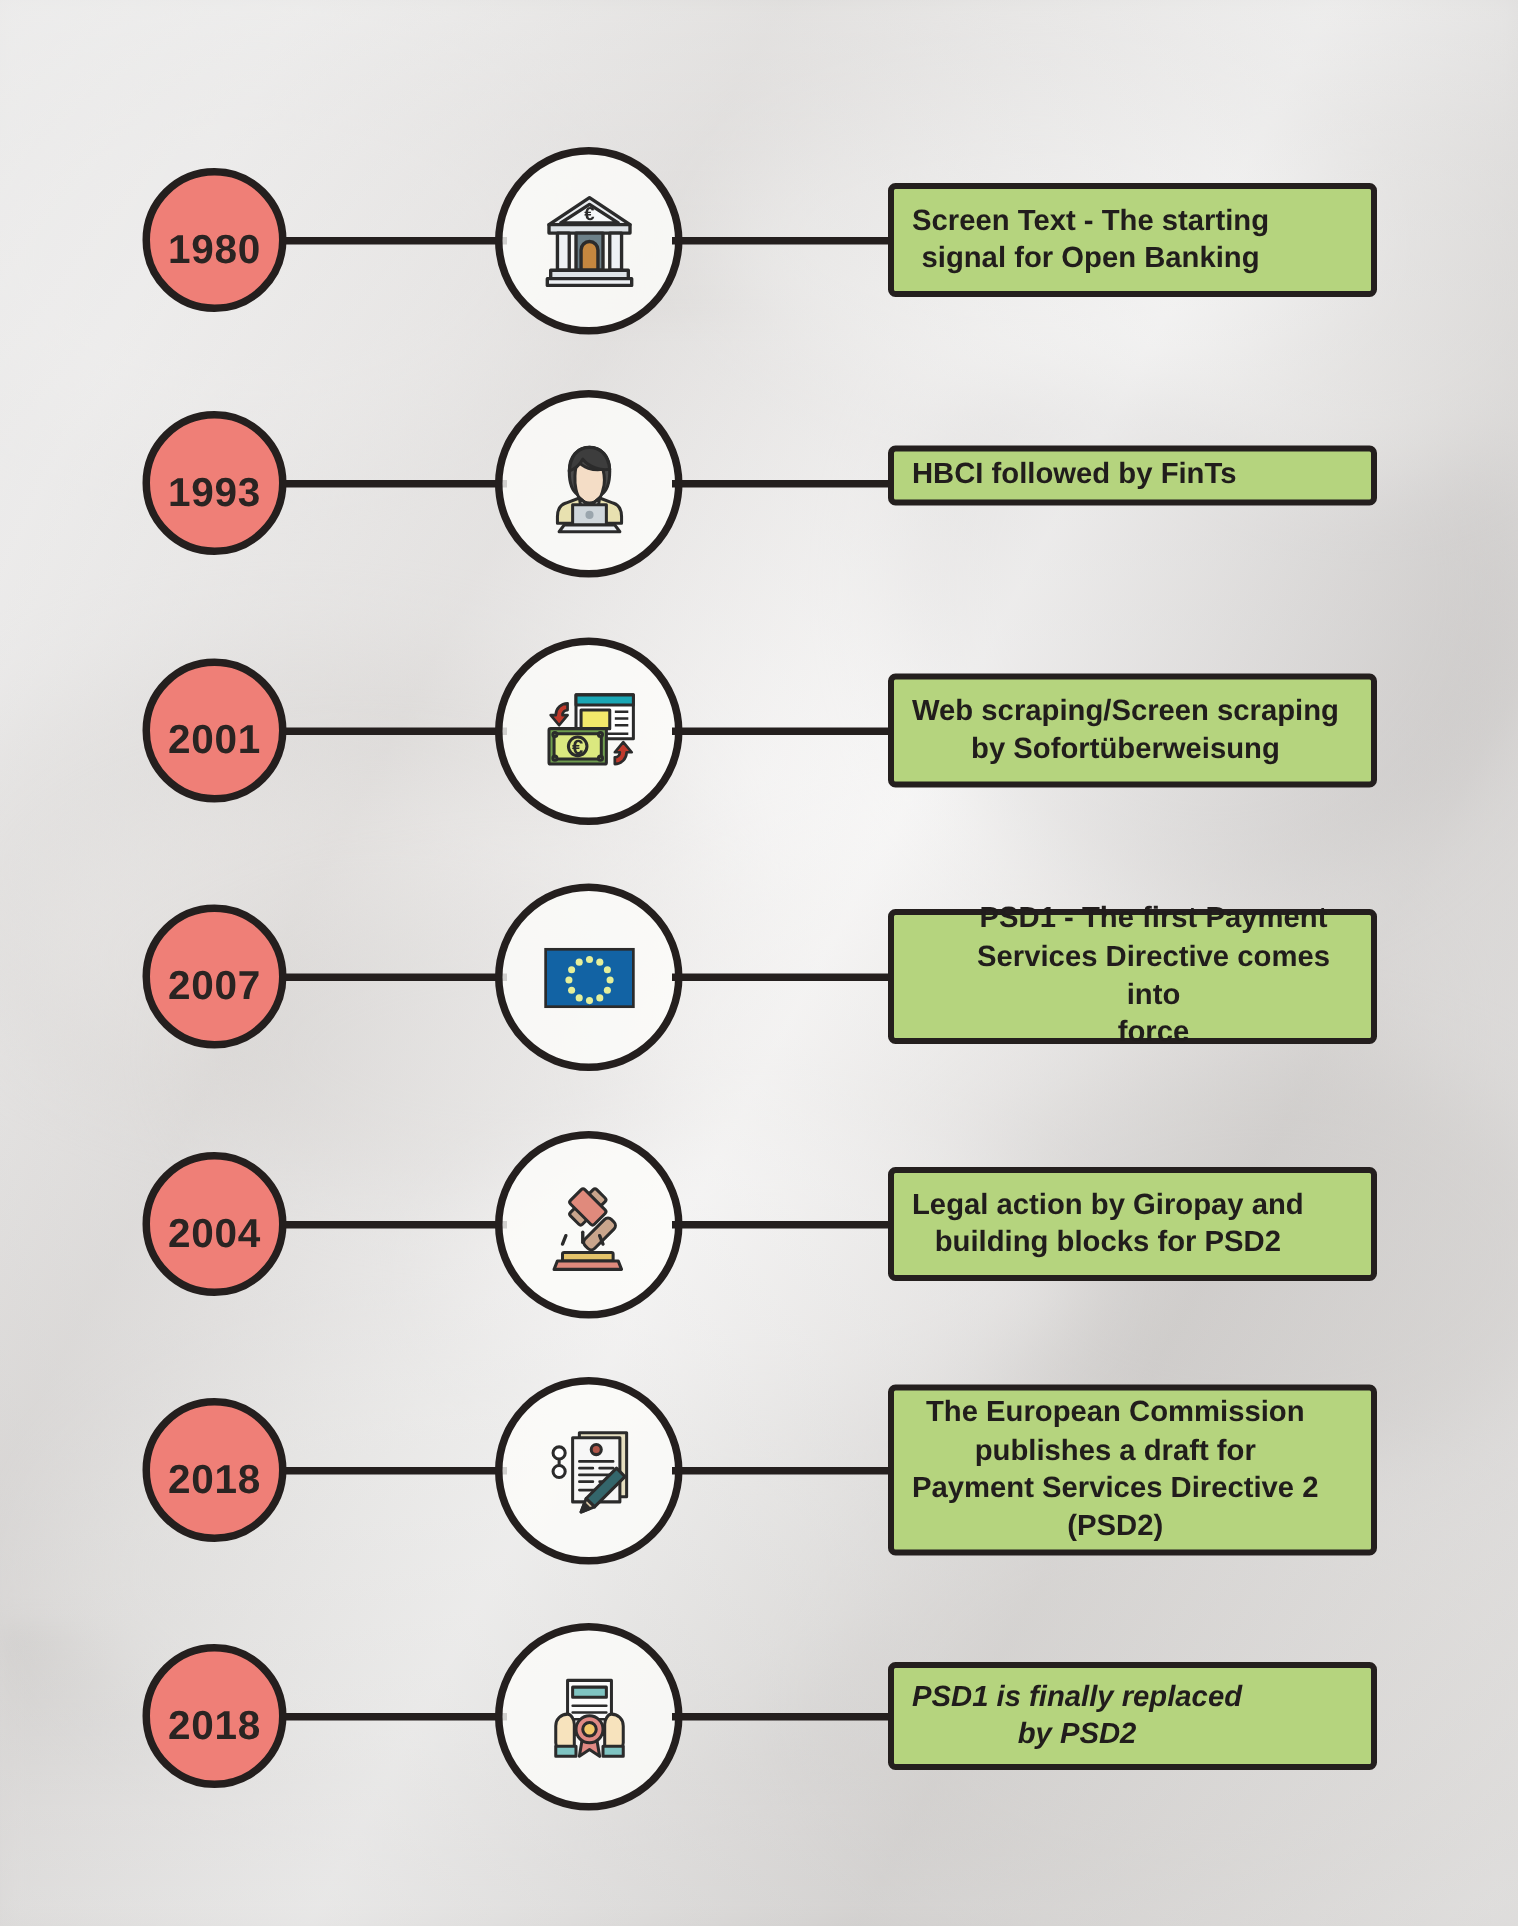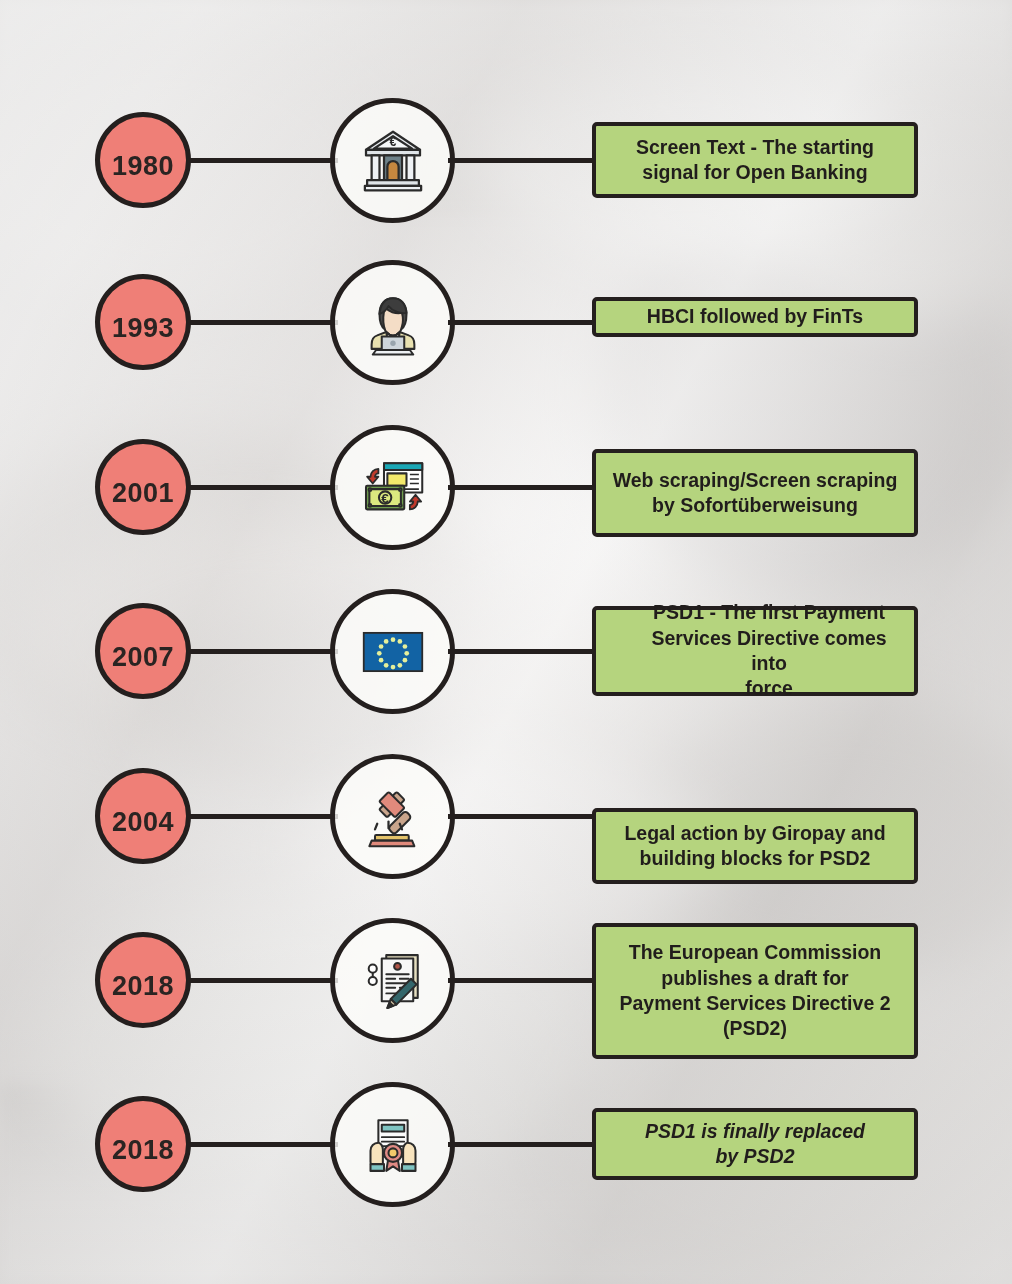--- a/index.html
+++ b/index.html
@@ -51,21 +51,21 @@
     border:5px solid #241f1e;
     box-sizing:border-box;
     display:flex;align-items:center;justify-content:center;
   }
   .iconcircle svg{width:72px;height:72px;display:block;}
 
   .box{
     position:absolute;left:592px;width:326px;
     background:#b5d47e;border:4px solid #241f1e;border-radius:5px;
     box-sizing:border-box;
-    display:flex;align-items:center;justify-content:center;
+    display:flex;align-items:center;justify-content:flex-start;
     padding:9px 12px;
   }
   .box p{
     margin:0;text-align:center;
     font-size:19.5px;line-height:1.30;font-weight:bold;color:#211d1c;
     font-family:"Liberation Sans",sans-serif;
     white-space:pre-line;
   }
 </style>
 </head>
@@ -173,21 +173,21 @@
           <circle cx="38.5" cy="47.5" r="1.2" fill="#6f9d4e"></circle>
         </g>
         <text x="25" y="45" font-size="12" font-weight="bold" text-anchor="middle" fill="#2b2b2b" font-family="&quot;Liberation Sans&quot;,sans-serif">€</text>
         <g fill="#c0392b" stroke="#2b2b2b" stroke-width="1.6" stroke-linejoin="round">
           <path d="M14 28 l-5 -6 l3 0 a7 7 0 0 1 7 -7 l0 4 a3 3 0 0 0 -3 3 l3 0 Z"></path>
           <path d="M52 38 l5 6 l-3 0 a7 7 0 0 1 -7 7 l0 -4 a3 3 0 0 0 3 -3 l-3 0 Z"></path>
         </g>
       </svg>
     </div>
     <div class="line b"></div>
-    <div class="box" style="top:-38px;height:88px;">
+    <div class="box" style="top:-38px;height:76px;">
       <p>Web scraping/Screen scraping
 by Sofortüberweisung</p>
     </div>
   </div>
 
   <div class="row" style="top:651px;">
     <div class="yearcircle">
       <span>2007</span>
     </div>
     <div class="line a"></div>
@@ -233,21 +233,21 @@
           <path d="M13 53 h36 l2 5 H11 Z" fill="#e08a7c"></path>
         </g>
         <g stroke="#2b2b2b" stroke-width="2" stroke-linecap="round">
           <path d="M18 38 l-2 5"></path>
           <path d="M28 36 l0 6"></path>
           <path d="M38 38 l2 5"></path>
         </g>
       </svg>
     </div>
     <div class="line b"></div>
-    <div class="box" style="top:-38px;height:76px;margin-top:30px;">
+    <div class="box" style="top:-38px;height:76px;">
       <p>Legal action by Giropay and
 building blocks for PSD2</p>
     </div>
   </div>
 
   <div class="row" style="top:980px;">
     <div class="yearcircle">
       <span>2018</span>
     </div>
     <div class="line a"></div>
@@ -265,21 +265,21 @@
           <path d="M14 24.6 v3.8"></path>
         </g>
         <g stroke="#2b2b2b" stroke-width="1.8" stroke-linejoin="round">
           <path d="M48 30 l5 5 l-18 18 l-5 -5 Z" fill="#34666b"></path>
           <path d="M30 48 l5 5 l-8 3 Z" fill="#d9c6a5"></path>
           <path d="M27 56 l2 -5 l3 3 Z" fill="#2b2b2b"></path>
         </g>
       </svg>
     </div>
     <div class="line b"></div>
-    <div class="box" style="top:-57px;height:136px;">
+    <div class="box" style="top:-57px;height:114px;">
       <p>The European Commission
 publishes a draft for
 Payment Services Directive 2
 (PSD2)</p>
     </div>
   </div>
 
   <div class="row" style="top:1144px;">
     <div class="yearcircle">
       <span>2018</span>

